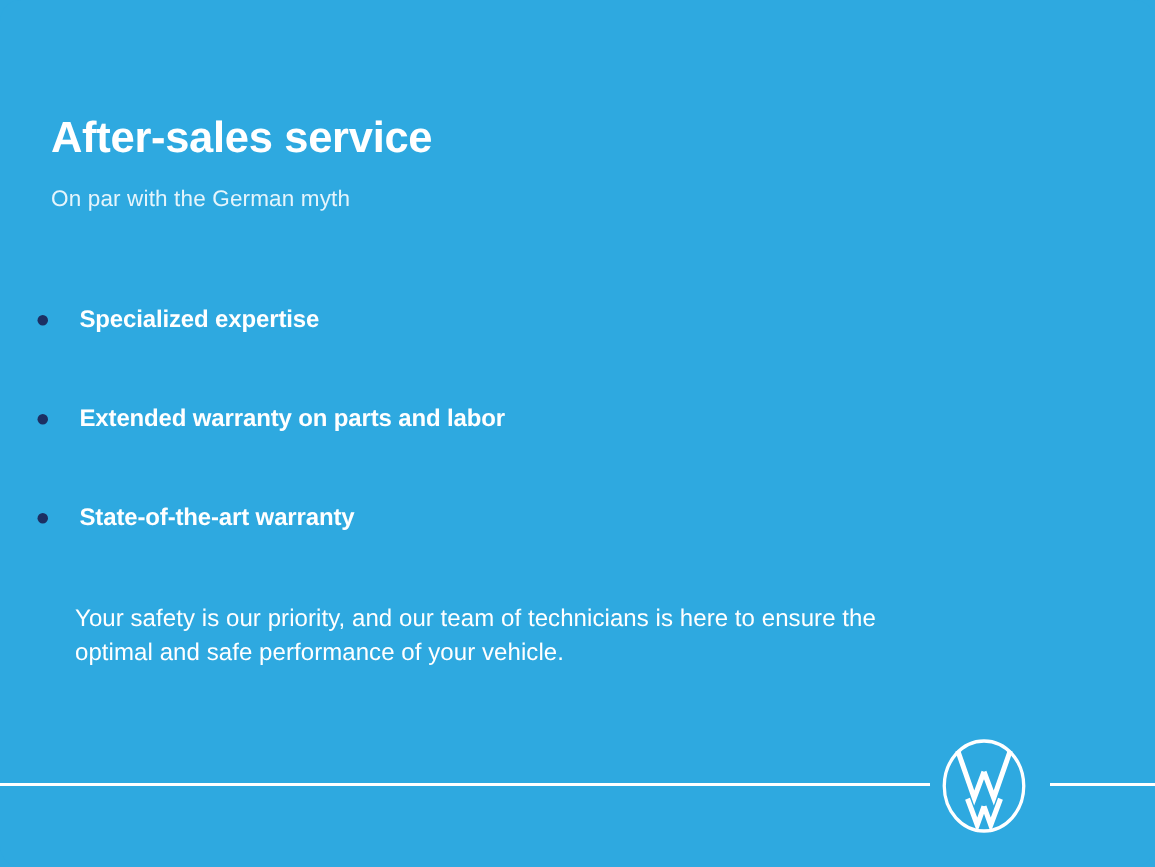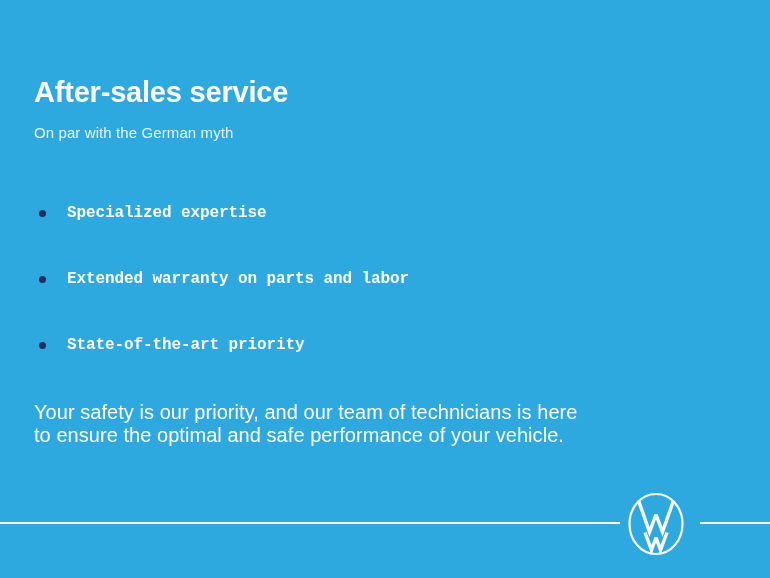--- a/index.html
+++ b/index.html
@@ -48,25 +48,24 @@
     font-size: 15px;
     font-weight: normal;
     line-height: 22px;
     margin-top: 8px;
     letter-spacing: 0.1px;
   }
 
   
   .bullet-list {
     position: absolute;
-    left: 36px;
+    left: 22px;
     top: 203px;
     width: 690px;
     list-style: none;
-    font-family: Liberation Mono, monospace;
   }
 
   .bullet-item {
     position: relative;
     height: 66px;
     display: flex;
     align-items: flex-start;
   }
 
   .bullet-dot {
@@ -84,25 +83,25 @@
     font-size: 16px;
     font-weight: bold;
     line-height: 21px;
     margin-left: 21px;
     letter-spacing: -0.1px;
   }
 
   
   .body-paragraph {
     position: absolute;
-    left: 34px;
+    left: 50px;
     top: 401px;
     width: 560px;
     color: #ffffff;
-    font-size: 20px;
+    font-size: 16px;
     font-weight: normal;
     line-height: 23px;
     letter-spacing: 0.05px;
   }
 
   
   .footer {
     position: absolute;
     left: 0;
     top: 0;
@@ -152,21 +151,21 @@
     <li class="bullet-item">
       <span class="bullet-dot"></span>
       <span class="bullet-text">Specialized expertise</span>
     </li>
     <li class="bullet-item">
       <span class="bullet-dot"></span>
       <span class="bullet-text">Extended warranty on parts and labor</span>
     </li>
     <li class="bullet-item">
       <span class="bullet-dot"></span>
-      <span class="bullet-text">State-of-the-art priority</span>
+      <span class="bullet-text">State-of-the-art warranty</span>
     </li>
   </ul>
 
   <p class="body-paragraph">Your safety is our priority, and our team of technicians is here to ensure the optimal and safe performance of your vehicle.</p>
 
   <div class="footer">
     <div class="divider-left"></div>
     <div class="divider-right"></div>
 
     <div class="vw-logo">

